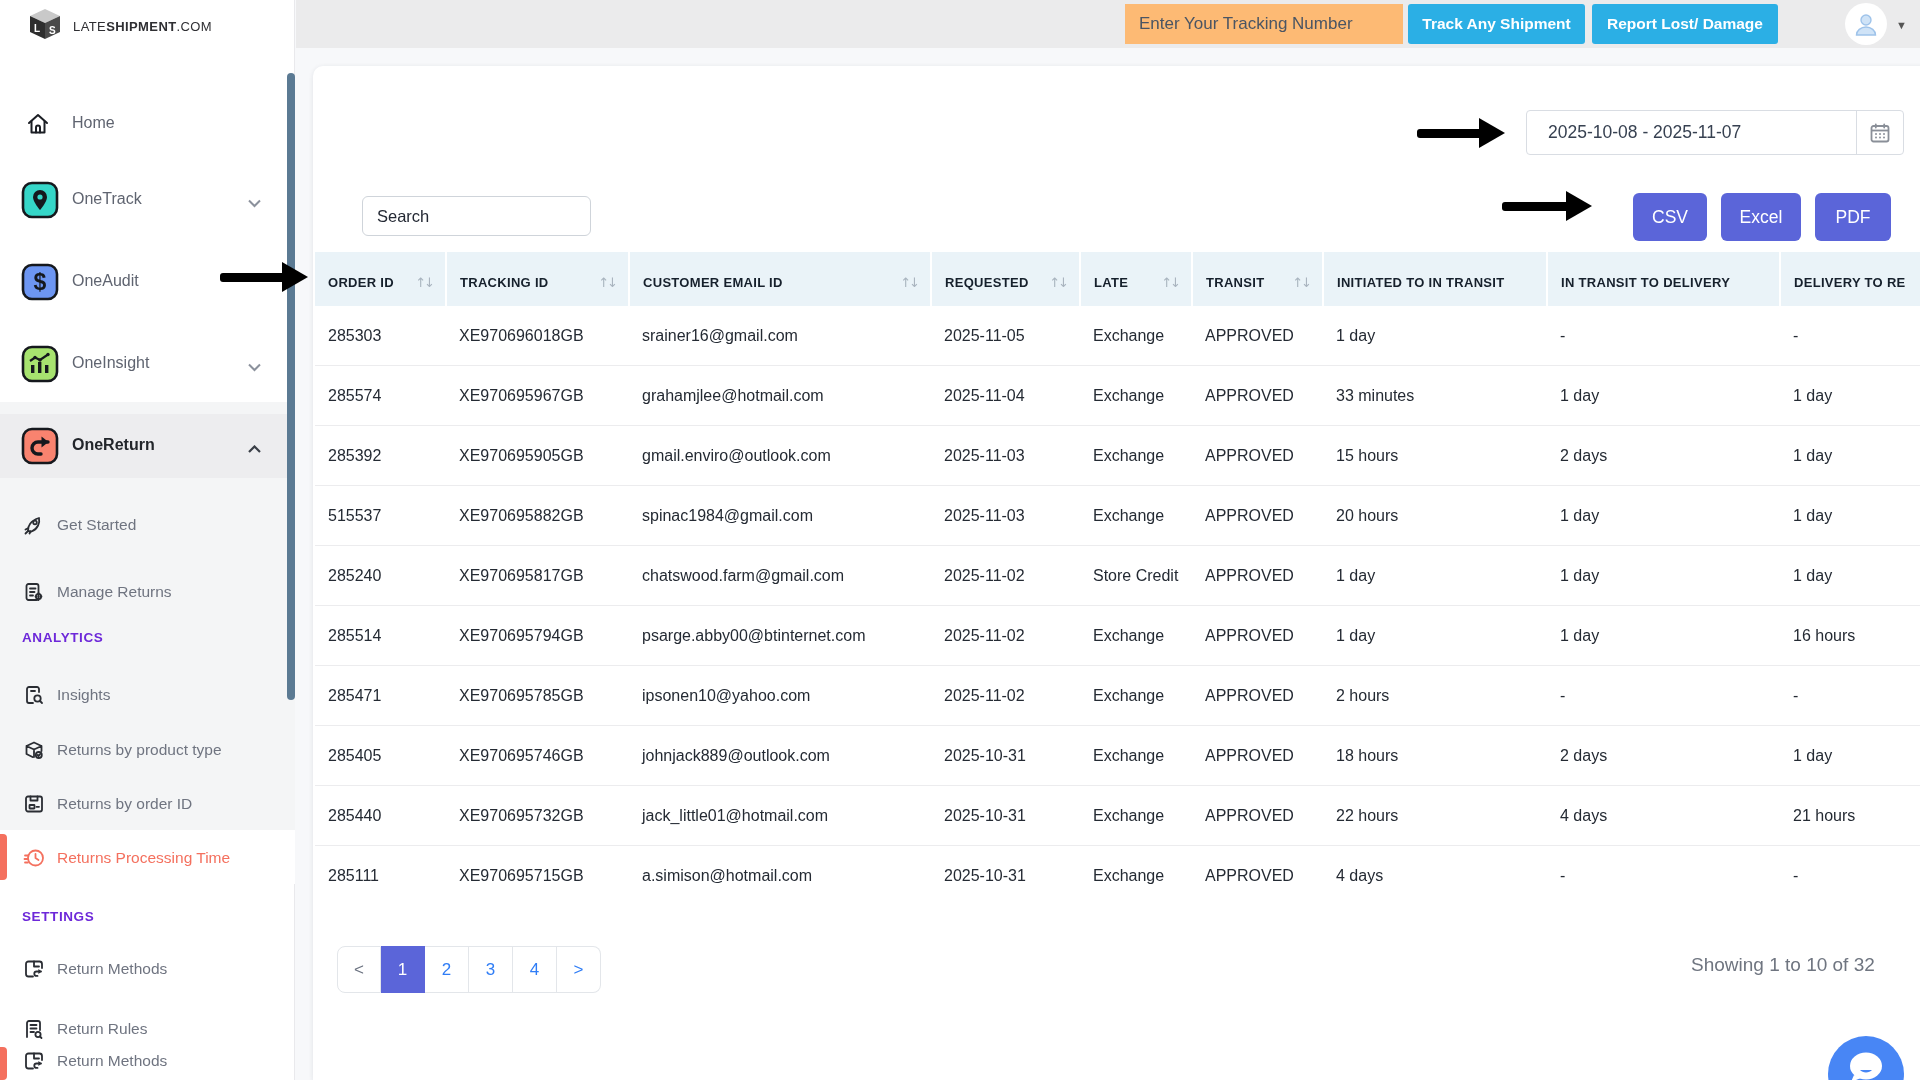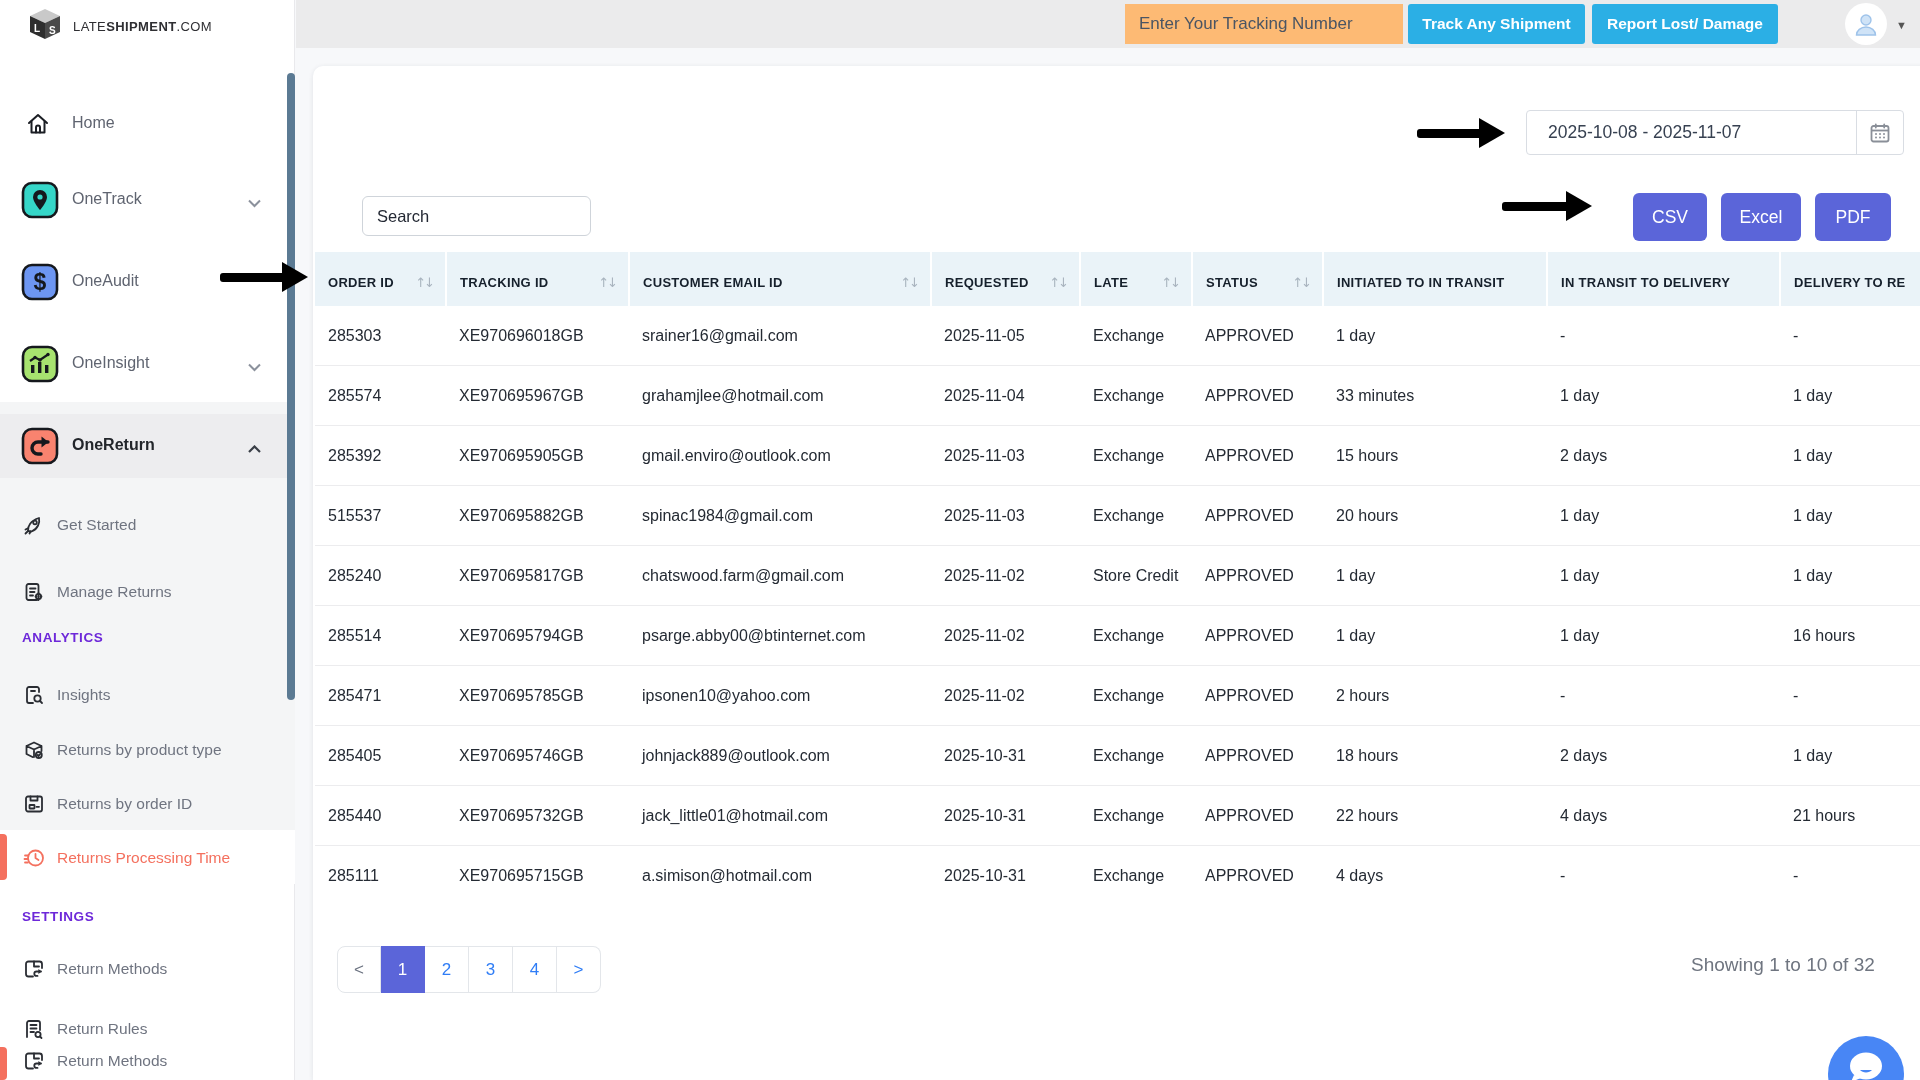--- a/index.html
+++ b/index.html
@@ -376,21 +376,21 @@
               </span>
             </th>
           <th>
               <span class="th-in">
                 <span>LATE</span>
                 <span class="sort">↑↓</span>
               </span>
             </th>
           <th>
               <span class="th-in">
-                <span>STATUS</span>
+                <span>TRANSIT</span>
                 <span class="sort">↑↓</span>
               </span>
             </th>
           <th><span>INITIATED TO IN TRANSIT</span></th>
           <th><span>IN TRANSIT TO DELIVERY</span></th>
           <th><span>DELIVERY TO RE</span></th>
         </tr>
       </thead>
       <tbody>
         <tr>

